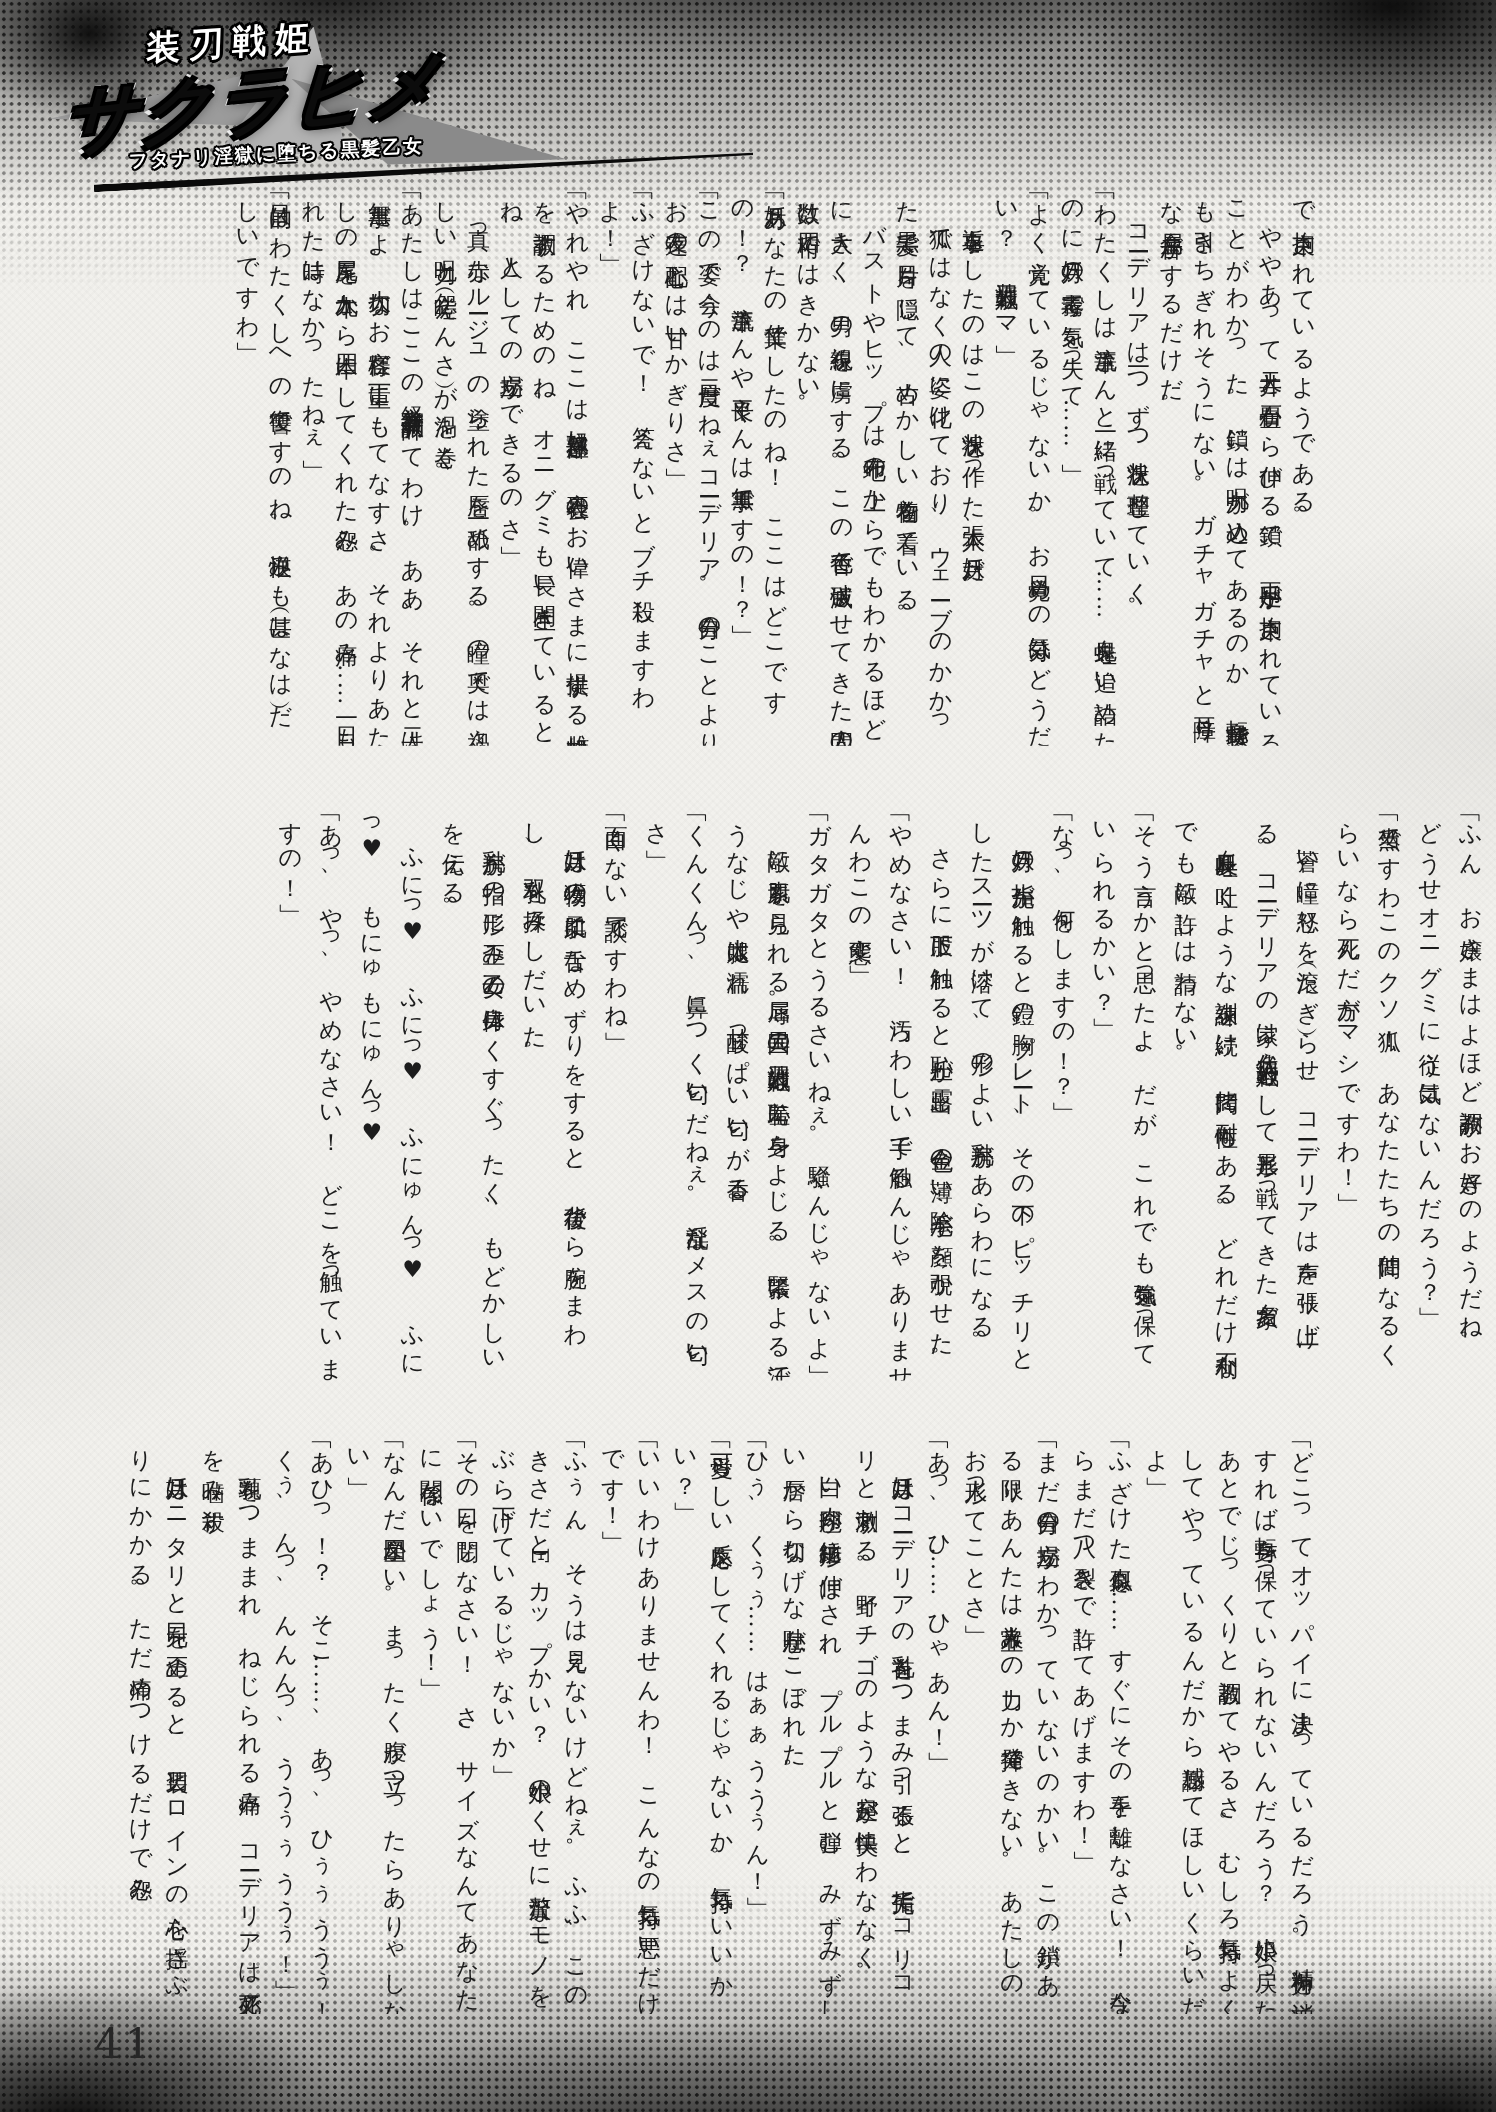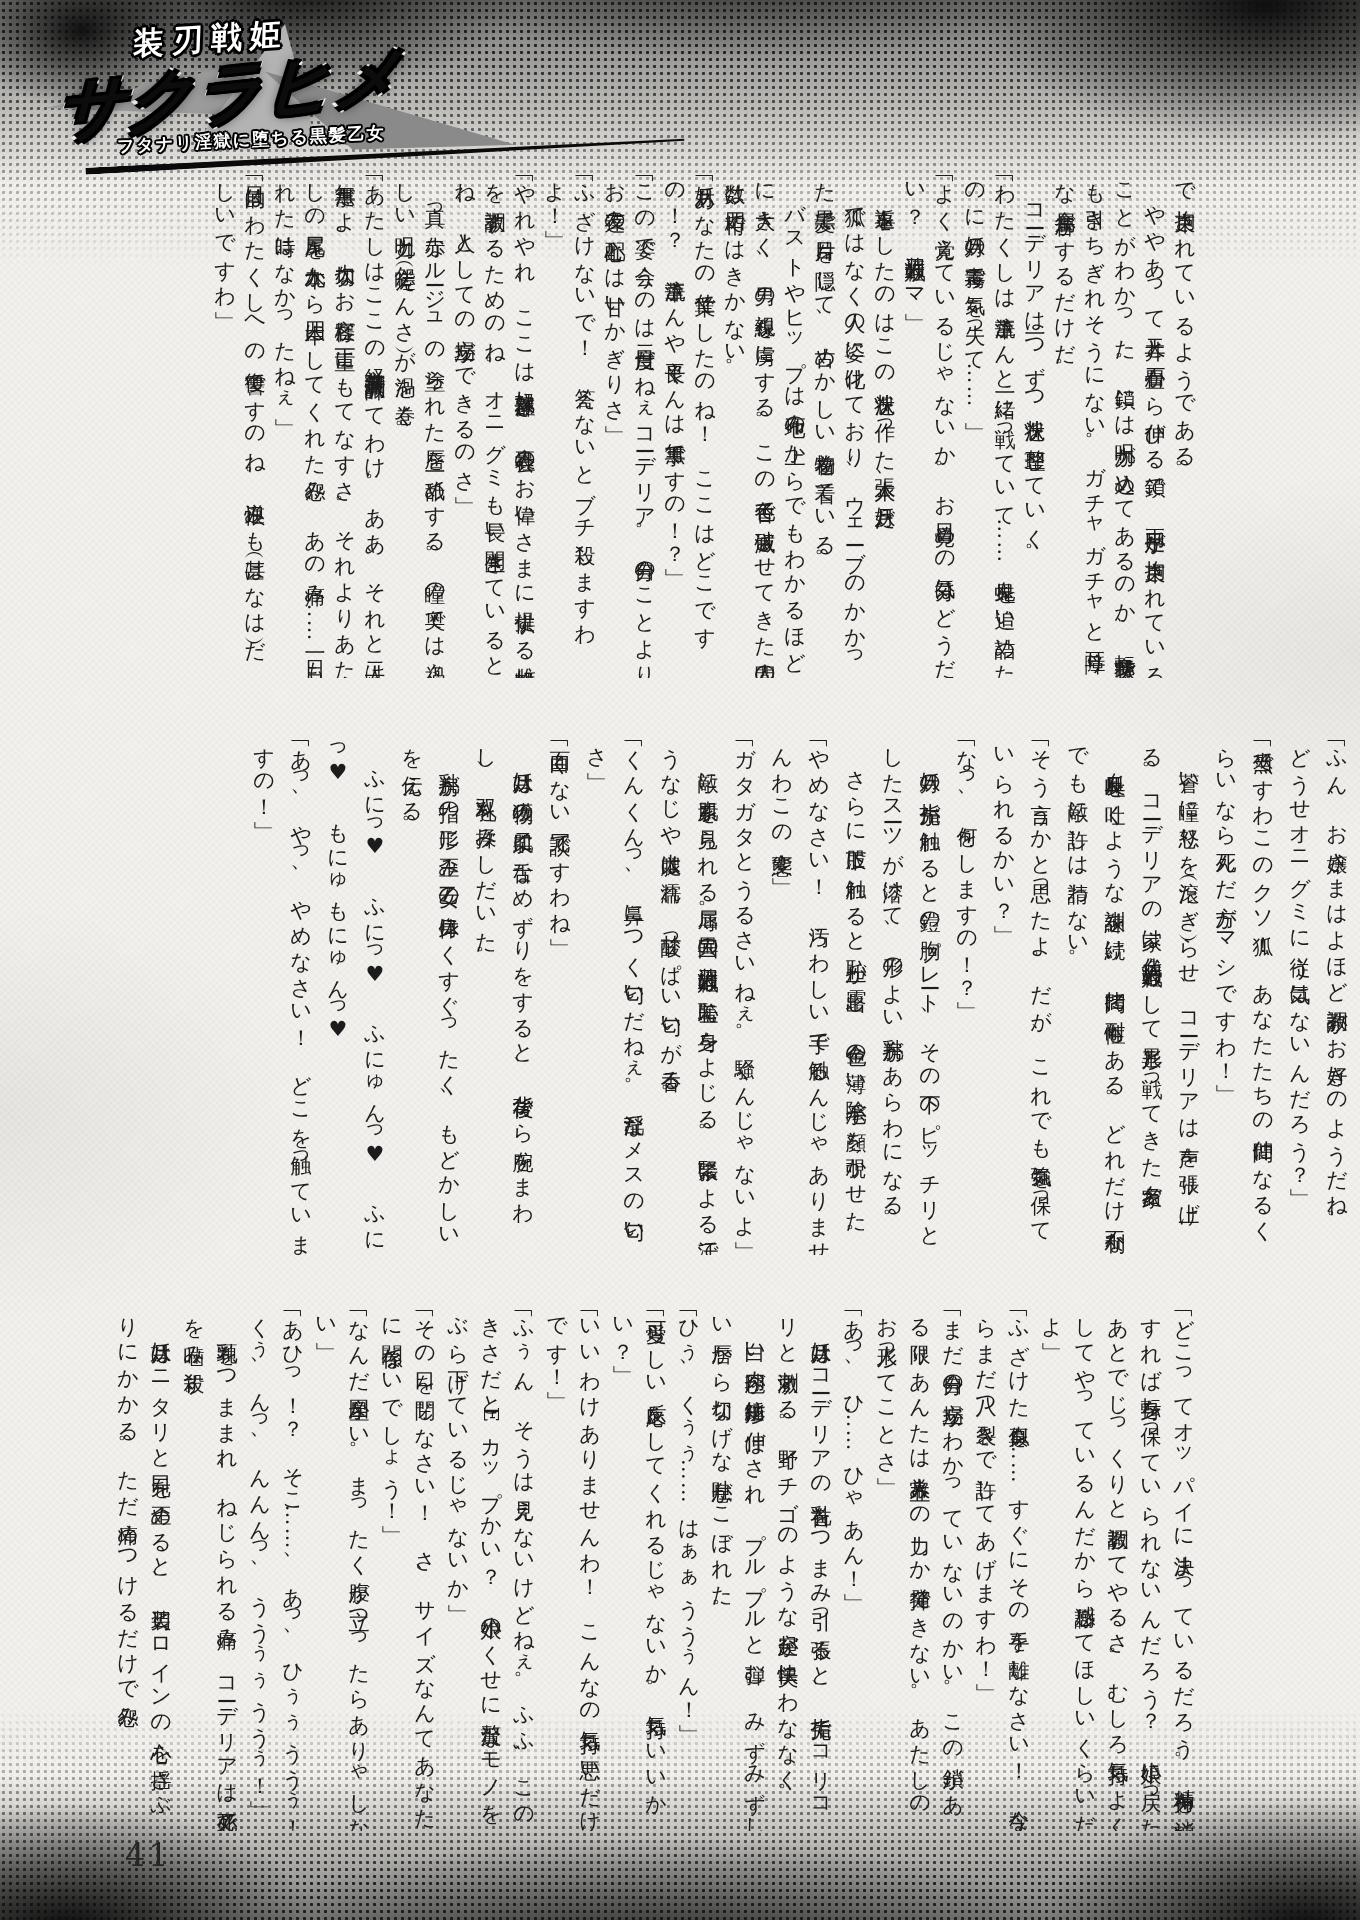--- a/index.html
+++ b/index.html
@@ -101,21 +101,21 @@
     letter-spacing: 2px;
     overflow: hidden;
   }
   .vband p { margin: 0; padding: 0; }
   #band1 { top: 168px;  right: 160px; width: 1115px; height: 510px; line-height: 30px; }
   #band2 { top: 733px;  right: 5px;   width: 1270px; height: 522px; line-height: 37px; }
   #band3 { top: 1303px; right: 160px; width: 1115px; height: 528px; line-height: 33px; }
   
   #page-number {
     position: absolute; left: 86px; top: 1836px;
-    font-size: 32px; color: #262626; letter-spacing: 3px; margin-left: 39px;
+    font-size: 38px; color: #262626; letter-spacing: 3px;
   }
 </style>
 </head>
 <body>
 
 <div id="page">
 
   <div id="ht-top" class="halftone"></div>
   <div id="ht-bottom" class="halftone"></div>
 

